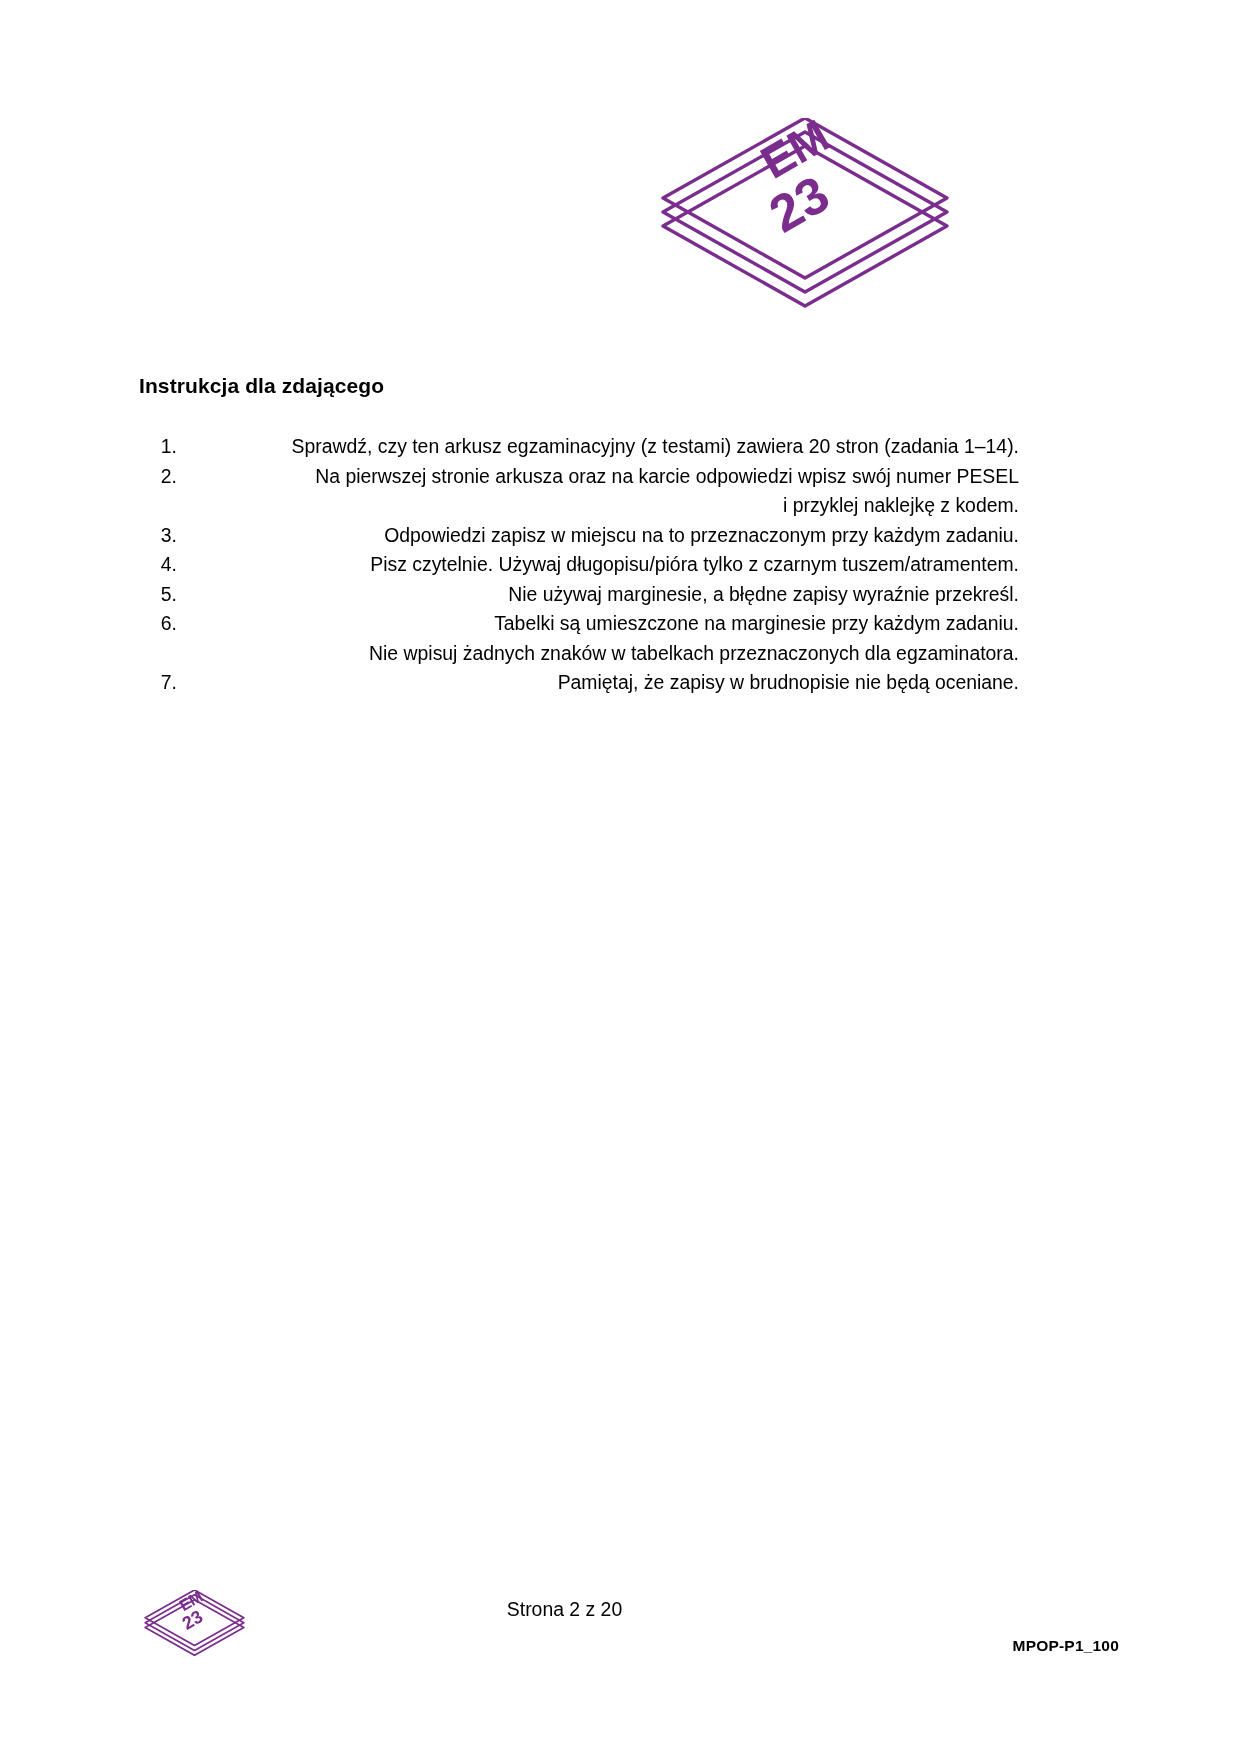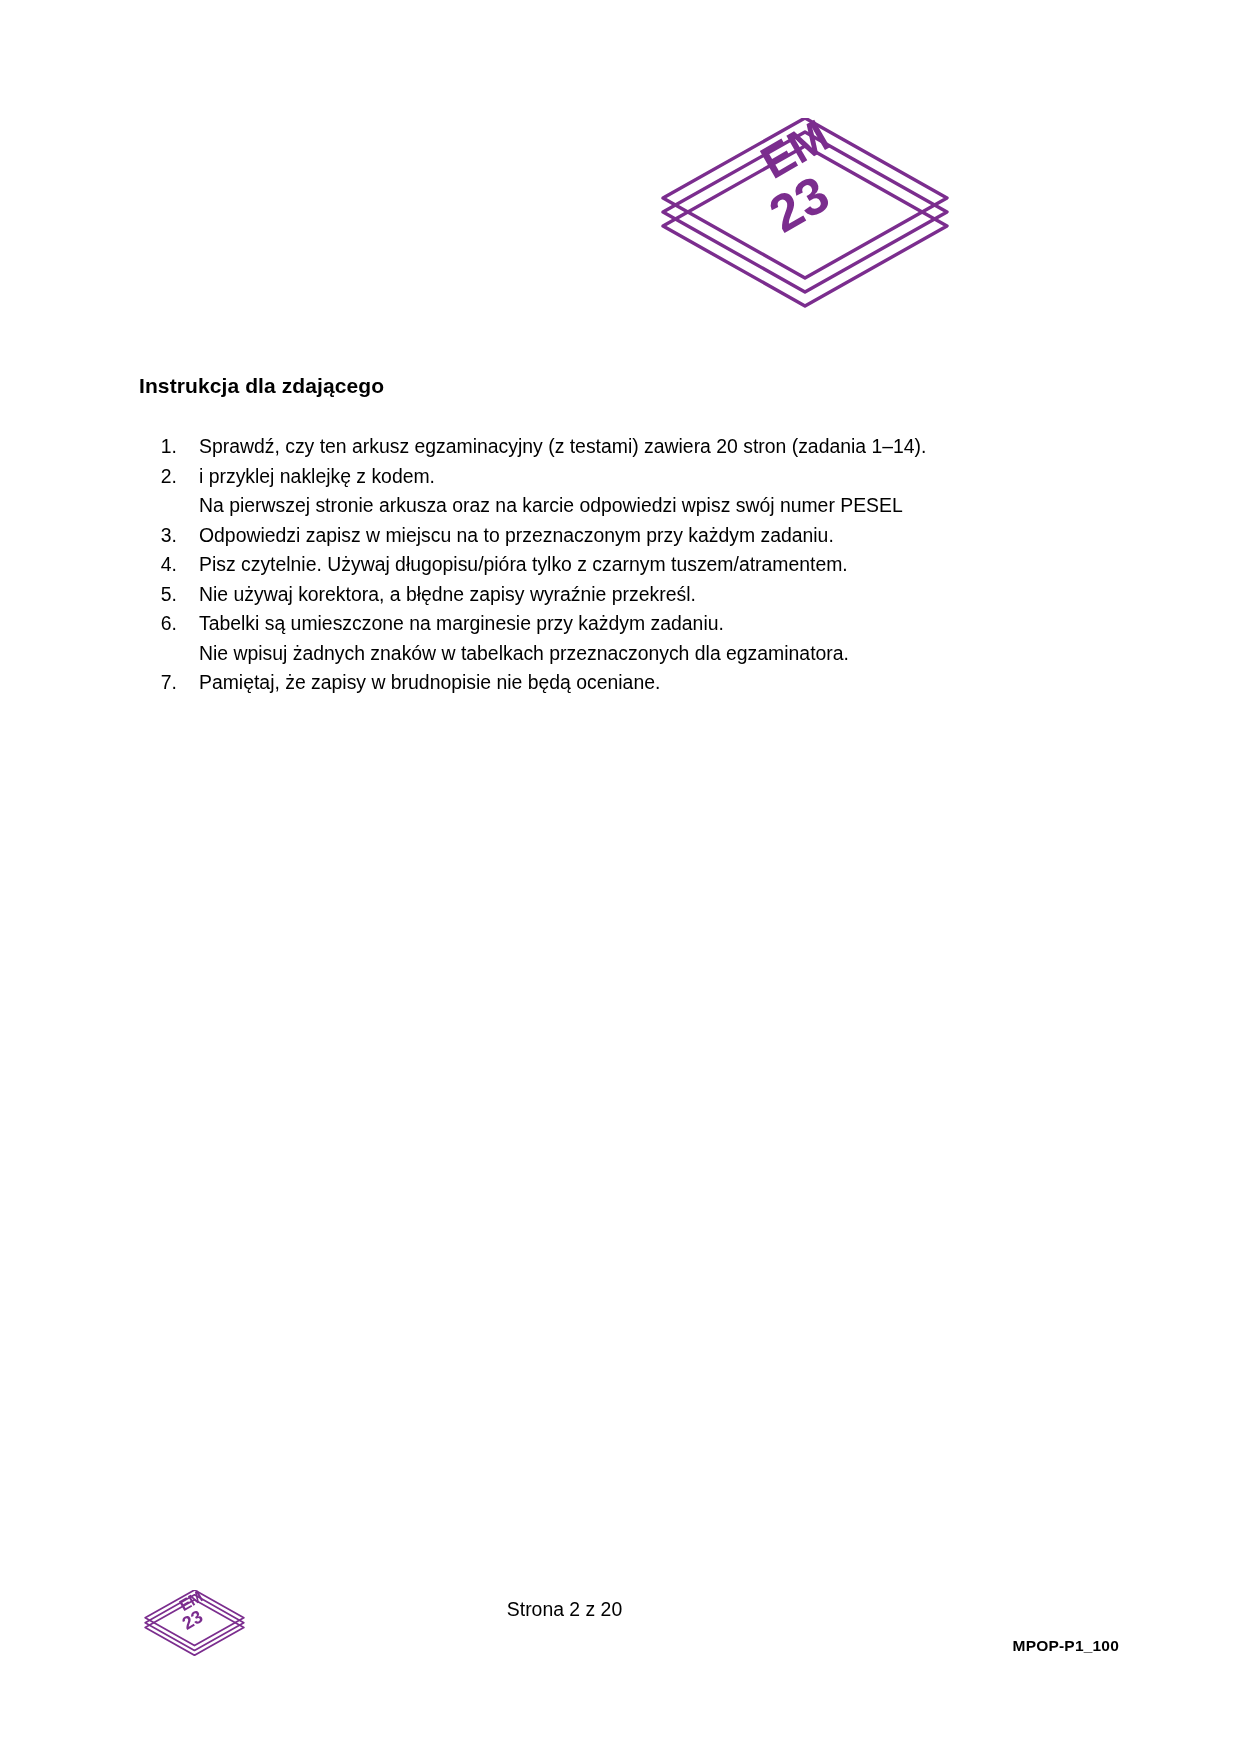--- a/index.html
+++ b/index.html
@@ -65,20 +65,21 @@
   }
   .instr-num {
     width: 38px;
     flex: 0 0 38px;
     text-align: right;
     padding-right: 0px;
   }
   .instr-text {
     padding-left: 22px;
     flex: 1 1 auto;
+    text-align: right;
   }
   .instr-text .cont {
     display: block;
   }
 
   
   .footer-center {
     position: absolute;
     top: 1598px;
     left: 0;
@@ -121,43 +122,43 @@
     <div class="instr-row">
       <div class="instr-num">1.</div>
       <div class="instr-text">
         <span class="cont">Sprawdź, czy ten arkusz egzaminacyjny (z testami) zawiera 20 stron (zadania 1–14).</span>
       </div>
     </div>
 
     <div class="instr-row">
       <div class="instr-num">2.</div>
       <div class="instr-text">
+        <span class="cont">Na pierwszej stronie arkusza oraz na karcie odpowiedzi wpisz swój numer PESEL</span>
         <span class="cont">i przyklej naklejkę z kodem.</span>
-        <span class="cont">Na pierwszej stronie arkusza oraz na karcie odpowiedzi wpisz swój numer PESEL</span>
       </div>
     </div>
 
     <div class="instr-row">
       <div class="instr-num">3.</div>
       <div class="instr-text">
         <span class="cont">Odpowiedzi zapisz w miejscu na to przeznaczonym przy każdym zadaniu.</span>
       </div>
     </div>
 
     <div class="instr-row">
       <div class="instr-num">4.</div>
       <div class="instr-text">
         <span class="cont">Pisz czytelnie. Używaj długopisu/pióra tylko z czarnym tuszem/atramentem.</span>
       </div>
     </div>
 
     <div class="instr-row">
       <div class="instr-num">5.</div>
       <div class="instr-text">
-        <span class="cont">Nie używaj korektora, a błędne zapisy wyraźnie przekreśl.</span>
+        <span class="cont">Nie używaj marginesie, a błędne zapisy wyraźnie przekreśl.</span>
       </div>
     </div>
 
     <div class="instr-row">
       <div class="instr-num">6.</div>
       <div class="instr-text">
         <span class="cont">Tabelki są umieszczone na marginesie przy każdym zadaniu.</span>
         <span class="cont">Nie wpisuj żadnych znaków w tabelkach przeznaczonych dla egzaminatora.</span>
       </div>
     </div>

